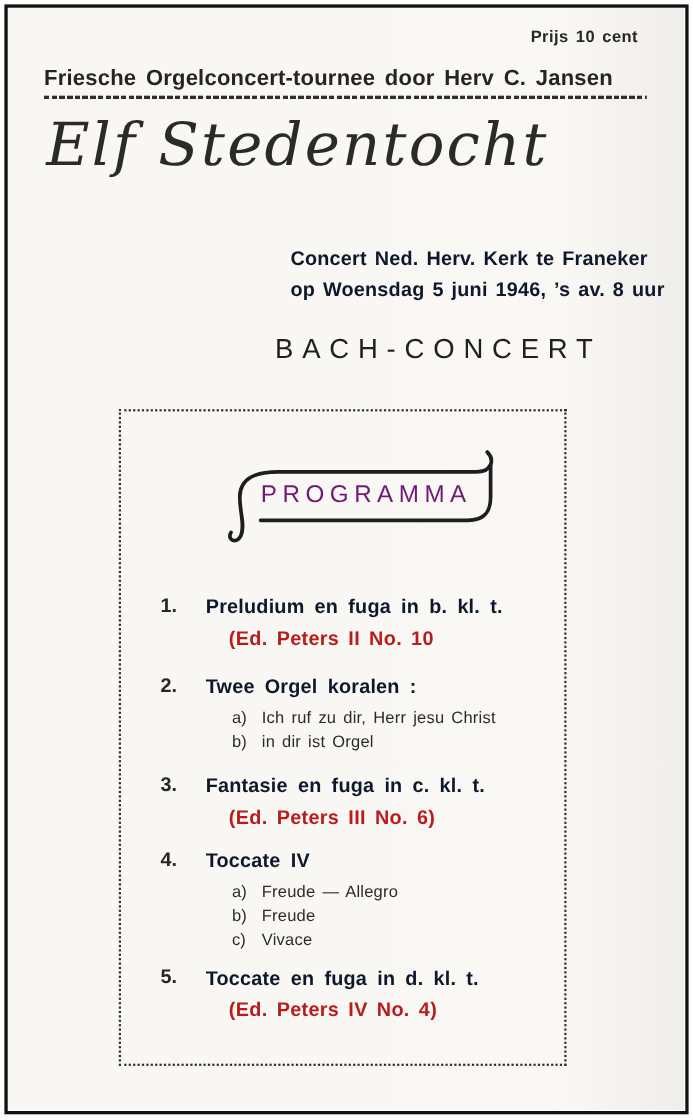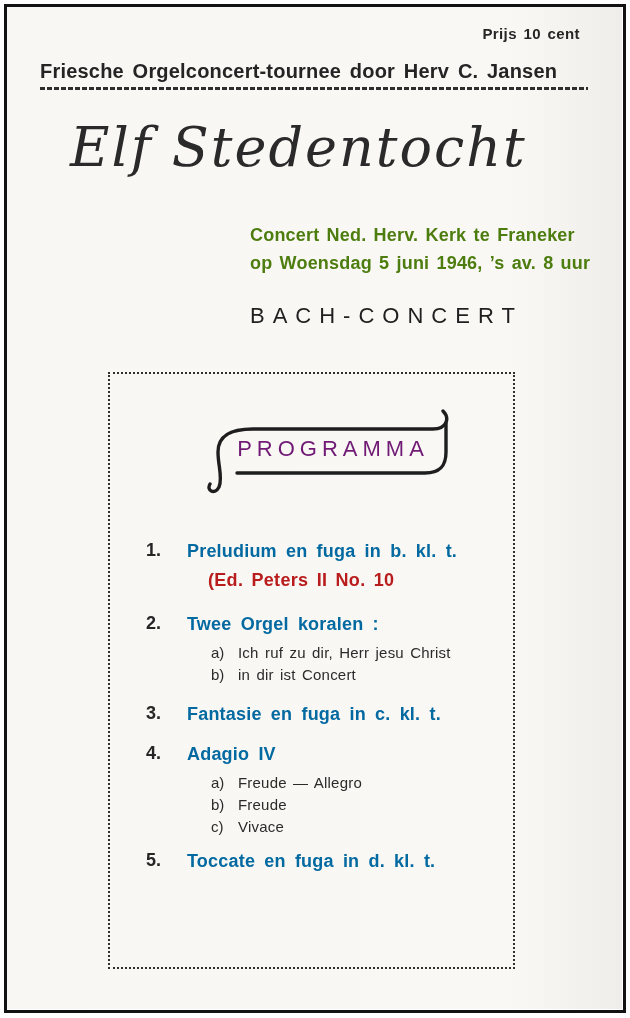--- a/index.html
+++ b/index.html
@@ -27,32 +27,32 @@
   .masthead { position:absolute; left:40px; top:60px; width:548px; }
   .masthead-title {
     font-size:20px; font-weight:bold; letter-spacing:.2px; word-spacing:3px;
     white-space:nowrap; color:#242424;
   }
   .masthead-rule {
     margin-top:4px; height:3px;
     background:repeating-linear-gradient(90deg,#2e2e2e 0 5px, rgba(0,0,0,0) 5px 7px);
   }
   .script-title {
-    position:absolute; left:42px; top:116px;
+    position:absolute; left:42px; top:100px;
     font-family:"DejaVu Serif", serif; font-style:italic;
-    font-size:54px; letter-spacing:2px; color:#2a2a2a; white-space:nowrap;margin-left:28px;
+    font-size:54px; letter-spacing:2px; color:#2a2a2a; white-space:nowrap;
   }
   .event-block {
-    position:absolute; left:250px; top:221px;
+    position:absolute; left:264px; top:221px;
     font-size:18px; font-weight:bold; line-height:28px;
-    letter-spacing:.2px; word-spacing:2px; white-space:nowrap; color:#4d7c0f;
+    letter-spacing:.2px; word-spacing:2px; white-space:nowrap; color:#0f172a;
   }
   .concert-name {
     position:absolute; left:250px; top:303px;
-    font-size:22px; letter-spacing:8px; font-weight:normal; color:#1f1f1f;
+    font-size:25px; letter-spacing:8px; font-weight:normal; color:#1f1f1f;
     white-space:nowrap;
   }
   .program-box {
     position:absolute; left:108px; top:372px; width:407px; height:597px;
     border:2px dotted #2f2f2f;
   }
   .banner { position:absolute; left:93px; top:34px; width:258px; height:90px; }
   .banner svg { position:absolute; inset:0; width:100%; height:100%; }
   .banner-label {
     position:absolute; left:24px; top:28px; width:212px; text-align:center;
@@ -61,21 +61,21 @@
   .program-list { list-style:none; padding:166px 0 0 36px; }
   .item { display:flex; font-size:18px; margin-bottom:20px; }
   .item:nth-child(1) { margin-bottom:23px; }
   .item:nth-child(2) { margin-bottom:17px; }
   .item:nth-child(3) { margin-bottom:18px; }
   .item:nth-child(4) { margin-bottom:12px; }
   .item-number { width:41px; flex:none; font-weight:bold; color:#262626; }
   .item-body { flex:1; }
   .item-title {
     display:block; font-weight:bold; letter-spacing:.2px; word-spacing:4px;
-    line-height:22px; color:#0369a1; white-space:nowrap;
+    line-height:22px; color:#0f172a; white-space:nowrap;
   }
   .item-note {
     display:block; margin:8px 0 0 21px; font-size:18px; line-height:20px;
     letter-spacing:.3px; word-spacing:3px; color:#b91c1c; white-space:nowrap;font-weight:bold;
   }
   .item-subs { display:block; margin:7px 0 0 24px; }
   .sub { display:flex; font-size:15px; line-height:22px; color:#2b2b2b; }
   .sub-letter { width:27px; flex:none; }
   .sub-text { letter-spacing:.2px; word-spacing:2px; white-space:nowrap; }
 </style>
@@ -126,38 +126,39 @@
       <span class="item-title">Twee Orgel koralen :</span>
 
       <span class="item-subs">
   <span class="sub">
     <span class="sub-letter">a)</span>
     <span class="sub-text">Ich ruf zu dir, Herr jesu Christ</span>
   </span>
 
   <span class="sub">
     <span class="sub-letter">b)</span>
-    <span class="sub-text">in dir ist Concert</span>
+    <span class="sub-text">in dir ist Orgel</span>
   </span>
 </span>
     </span>
   </li>
 
   <li class="item">
     <span class="item-number">3.</span>
     <span class="item-body">
       <span class="item-title">Fantasie en fuga in c. kl. t.</span>
+      <span class="item-note">(Ed. Peters III No. 6)</span>
 
     </span>
   </li>
 
   <li class="item">
     <span class="item-number">4.</span>
     <span class="item-body">
-      <span class="item-title">Adagio IV</span>
+      <span class="item-title">Toccate IV</span>
 
       <span class="item-subs">
   <span class="sub">
     <span class="sub-letter">a)</span>
     <span class="sub-text">Freude — Allegro</span>
   </span>
 
   <span class="sub">
     <span class="sub-letter">b)</span>
     <span class="sub-text">Freude</span>
@@ -168,20 +169,21 @@
     <span class="sub-text">Vivace</span>
   </span>
 </span>
     </span>
   </li>
 
   <li class="item">
     <span class="item-number">5.</span>
     <span class="item-body">
       <span class="item-title">Toccate en fuga in d. kl. t.</span>
+      <span class="item-note">(Ed. Peters IV No. 4)</span>
 
     </span>
   </li>
 </ol>
   </div>
 
   <div class="frame"></div>
 </div>
 
 </body></html>

